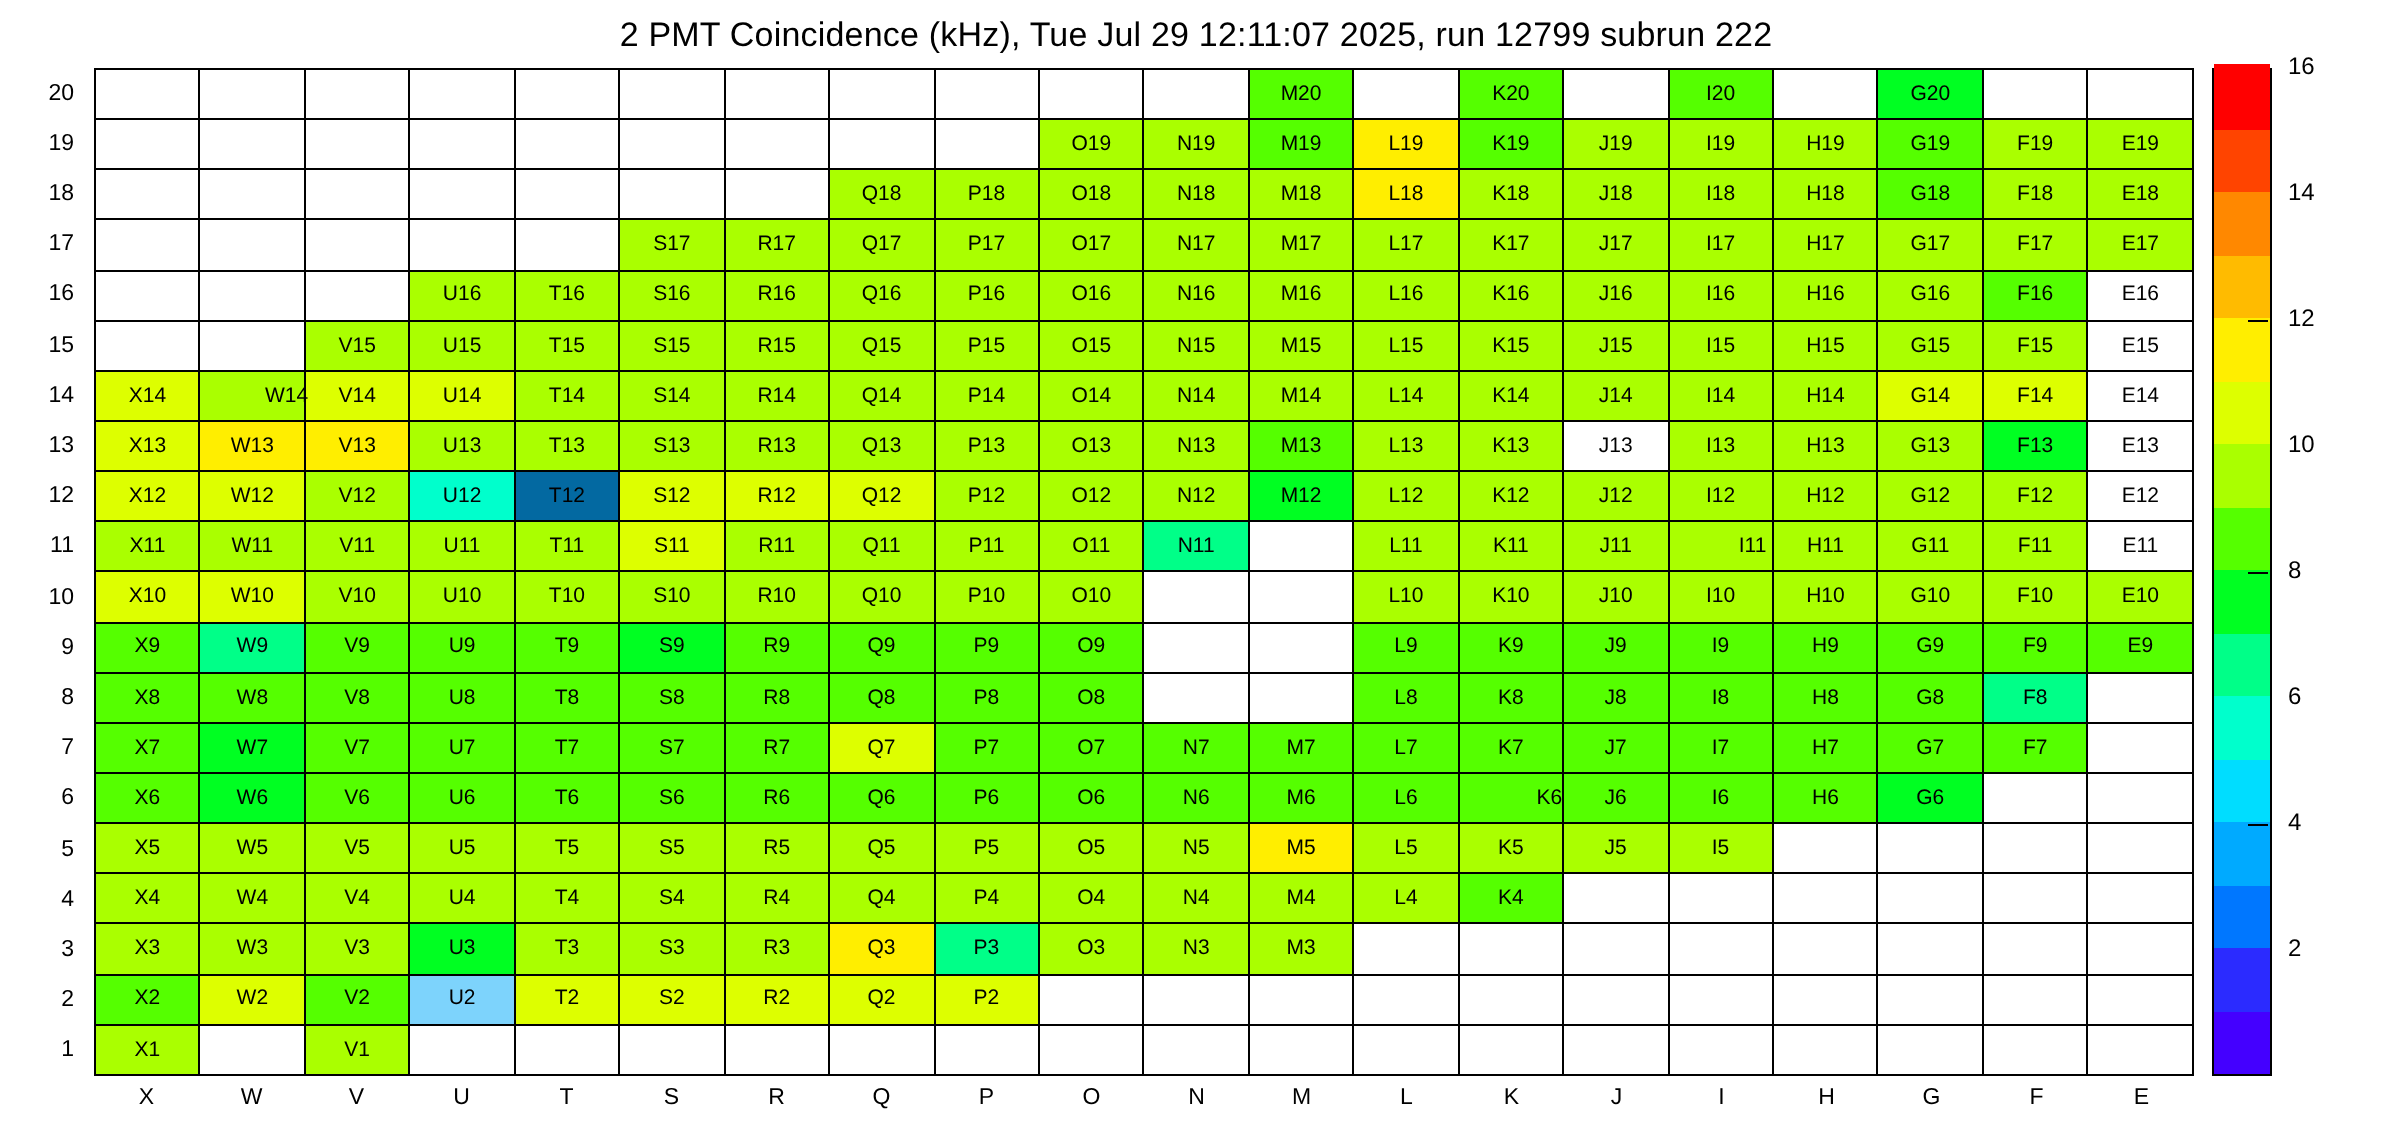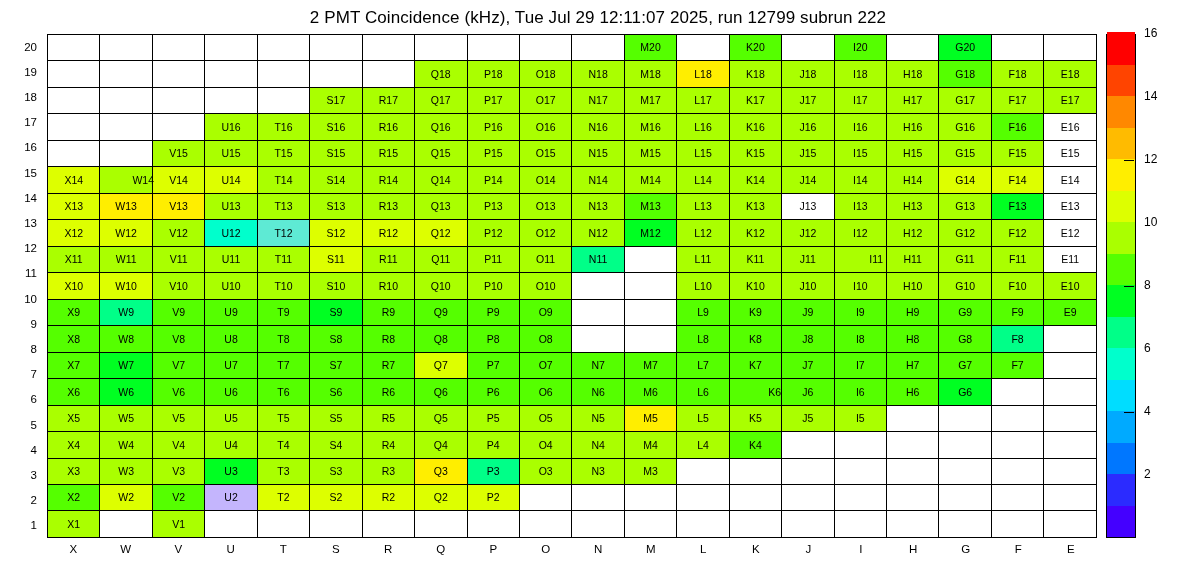--- a/index.html
+++ b/index.html
@@ -102,20 +102,42 @@
             <td style="background: rgb(255, 255, 255);"></td>
           </tr>
           <tr>
             <td style="background: rgb(255, 255, 255);"></td>
             <td style="background: rgb(255, 255, 255);"></td>
             <td style="background: rgb(255, 255, 255);"></td>
             <td style="background: rgb(255, 255, 255);"></td>
             <td style="background: rgb(255, 255, 255);"></td>
             <td style="background: rgb(255, 255, 255);"></td>
             <td style="background: rgb(255, 255, 255);"></td>
+            <td style="background: rgb(255, 255, 255);"></td>
+            <td style="background: rgb(255, 255, 255);"></td>
+            <td style="background: rgb(170, 255, 0);">O19</td>
+            <td style="background: rgb(170, 255, 0);">N19</td>
+            <td style="background: rgb(85, 255, 0);">M19</td>
+            <td style="background: rgb(255, 238, 0);">L19</td>
+            <td style="background: rgb(85, 255, 0);">K19</td>
+            <td style="background: rgb(170, 255, 0);">J19</td>
+            <td style="background: rgb(170, 255, 0);">I19</td>
+            <td style="background: rgb(170, 255, 0);">H19</td>
+            <td style="background: rgb(85, 255, 0);">G19</td>
+            <td style="background: rgb(170, 255, 0);">F19</td>
+            <td style="background: rgb(170, 255, 0);">E19</td>
+          </tr>
+          <tr>
+            <td style="background: rgb(255, 255, 255);"></td>
+            <td style="background: rgb(255, 255, 255);"></td>
+            <td style="background: rgb(255, 255, 255);"></td>
+            <td style="background: rgb(255, 255, 255);"></td>
+            <td style="background: rgb(255, 255, 255);"></td>
+            <td style="background: rgb(255, 255, 255);"></td>
+            <td style="background: rgb(255, 255, 255);"></td>
             <td style="background: rgb(170, 255, 0);">Q18</td>
             <td style="background: rgb(170, 255, 0);">P18</td>
             <td style="background: rgb(170, 255, 0);">O18</td>
             <td style="background: rgb(170, 255, 0);">N18</td>
             <td style="background: rgb(170, 255, 0);">M18</td>
             <td style="background: rgb(255, 238, 0);">L18</td>
             <td style="background: rgb(170, 255, 0);">K18</td>
             <td style="background: rgb(170, 255, 0);">J18</td>
             <td style="background: rgb(170, 255, 0);">I18</td>
             <td style="background: rgb(170, 255, 0);">H18</td>
@@ -231,21 +253,21 @@
             <td style="background: rgb(170, 255, 0);">H13</td>
             <td style="background: rgb(170, 255, 0);">G13</td>
             <td style="background: rgb(0, 255, 34);">F13</td>
             <td style="background: rgb(255, 255, 255);">E13</td>
           </tr>
           <tr>
             <td style="background: rgb(221, 255, 0);">X12</td>
             <td style="background: rgb(221, 255, 0);">W12</td>
             <td style="background: rgb(170, 255, 0);">V12</td>
             <td style="background: rgb(0, 255, 204);">U12</td>
-            <td style="background: #5eead4; margin-top: 48px;">T12</td>
+            <td style="background: #0369a1; margin-top: 48px;">T12</td>
             <td style="background: rgb(221, 255, 0);">S12</td>
             <td style="background: rgb(221, 255, 0);">R12</td>
             <td style="background: rgb(221, 255, 0);">Q12</td>
             <td style="background: rgb(170, 255, 0);">P12</td>
             <td style="background: rgb(170, 255, 0);">O12</td>
             <td style="background: rgb(170, 255, 0);">N12</td>
             <td style="background: rgb(0, 255, 34);">M12</td>
             <td style="background: rgb(170, 255, 0);">L12</td>
             <td style="background: rgb(170, 255, 0);">K12</td>
             <td style="background: rgb(170, 255, 0);">J12</td>
@@ -450,21 +472,21 @@
             <td style="background: rgb(255, 255, 255);"></td>
             <td style="background: rgb(255, 255, 255);"></td>
             <td style="background: rgb(255, 255, 255);"></td>
             <td style="background: rgb(255, 255, 255);"></td>
             <td style="background: rgb(255, 255, 255);"></td>
           </tr>
           <tr>
             <td style="background: rgb(85, 255, 0);">X2</td>
             <td style="background: rgb(221, 255, 0);">W2</td>
             <td style="background: rgb(85, 255, 0);">V2</td>
-            <td style="background: #c4b5fd;">U2</td>
+            <td style="background: #7dd3fc;">U2</td>
             <td style="background: rgb(221, 255, 0);">T2</td>
             <td style="background: rgb(221, 255, 0);">S2</td>
             <td style="background: rgb(221, 255, 0);">R2</td>
             <td style="background: rgb(221, 255, 0);">Q2</td>
             <td style="background: rgb(221, 255, 0);">P2</td>
             <td style="background: rgb(255, 255, 255);"></td>
             <td style="background: rgb(255, 255, 255);"></td>
             <td style="background: rgb(255, 255, 255);"></td>
             <td style="background: rgb(255, 255, 255);"></td>
             <td style="background: rgb(255, 255, 255);"></td>

